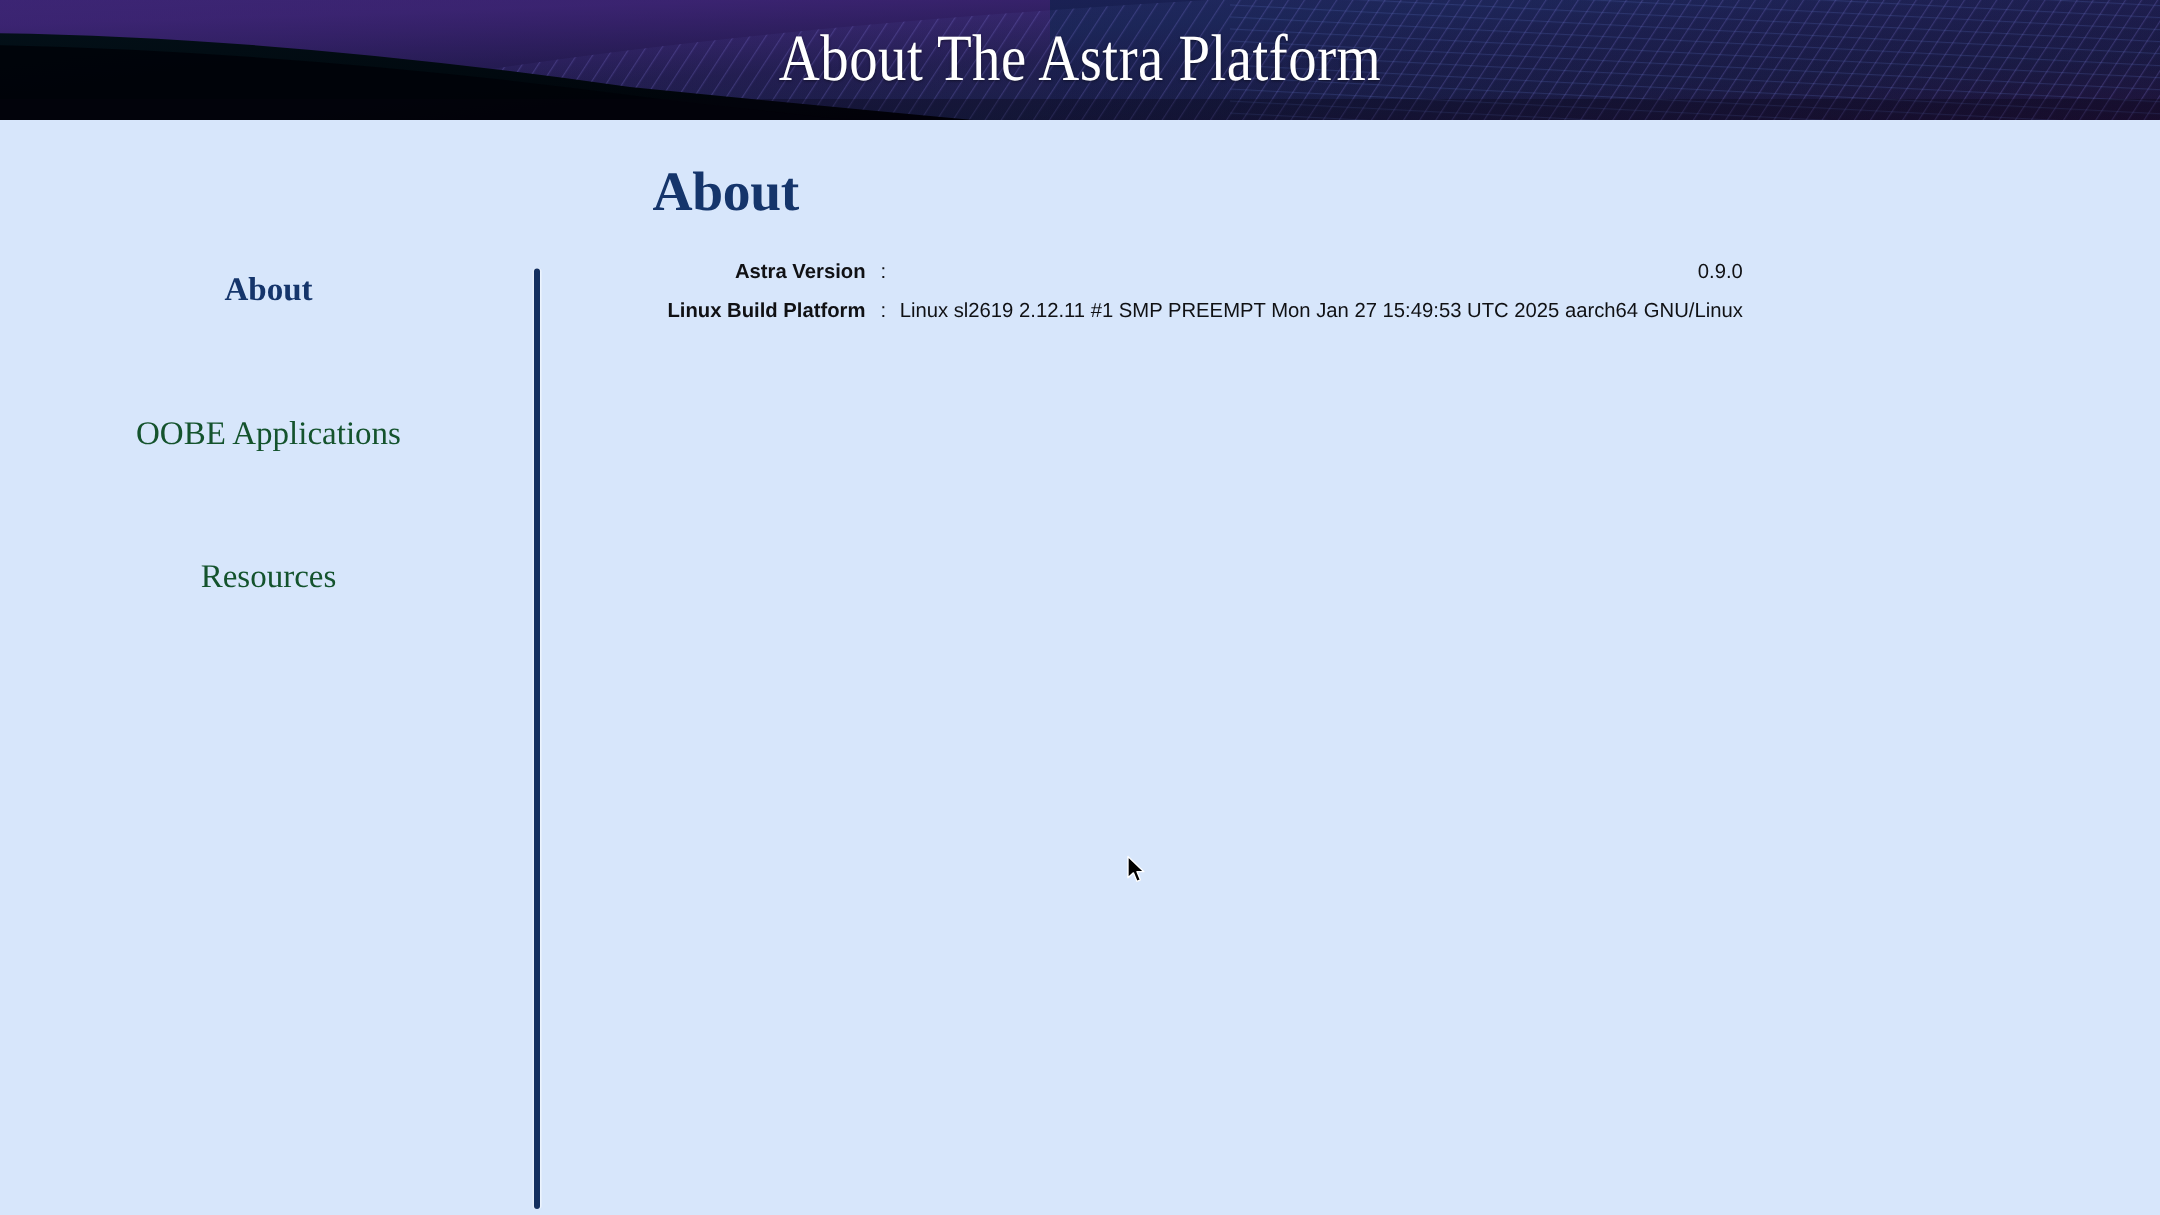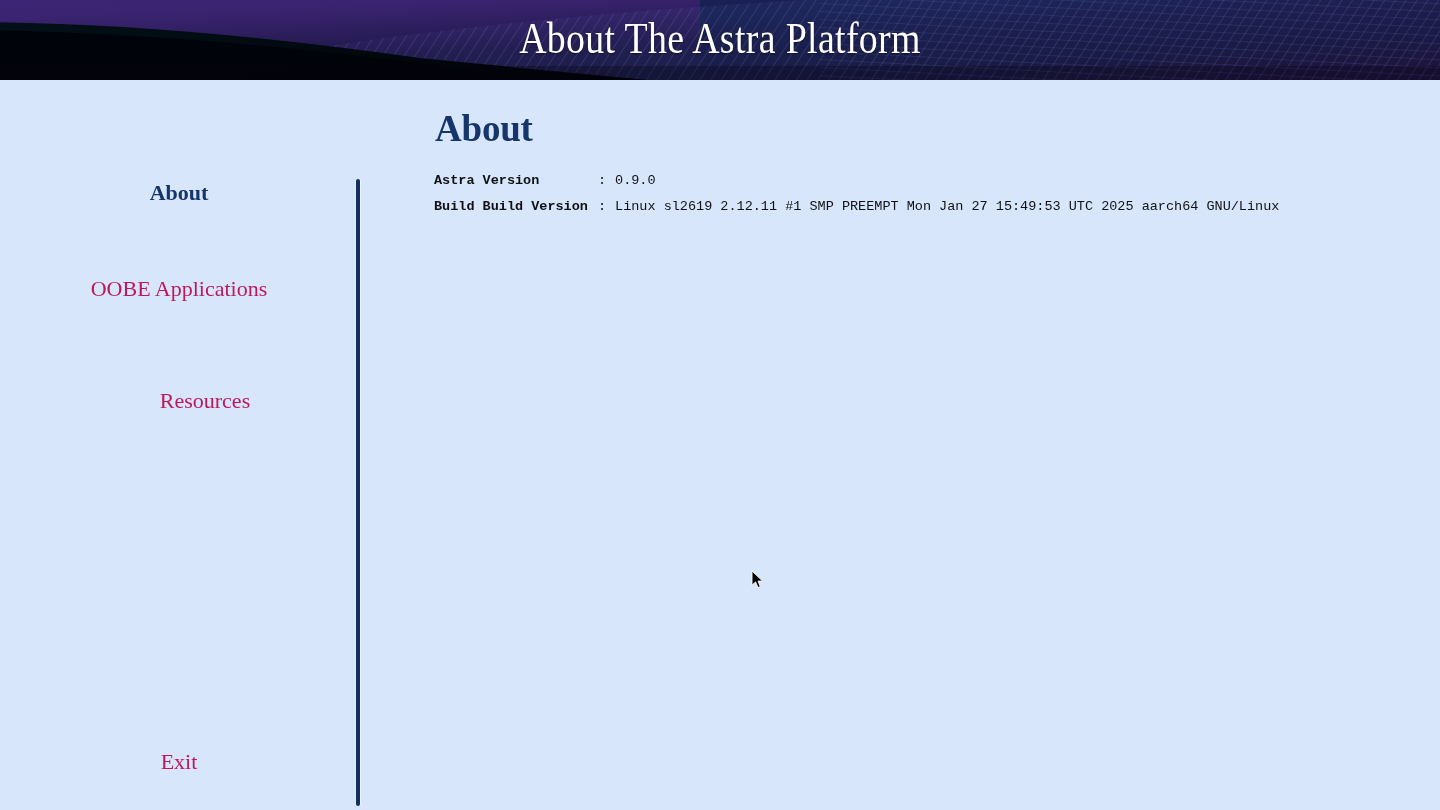--- a/index.html
+++ b/index.html
@@ -71,34 +71,34 @@
     height: 730px;
   }
 
   .nav-item {
     position: absolute;
     left: 0;
     width: 358px;
     text-align: center;
     font-family: "Liberation Serif", serif;
     font-size: 22px;
-    color: #be185d;
+    color: #14532d;
     white-space: nowrap;
     cursor: pointer;
     user-select: none;
   }
 
   .nav-item.active {
     color: #15356b;
     font-weight: 700;
   }
 
   #nav-about      { top: 100px; }
   #nav-oobe       { top: 196px; }
-  #nav-resources  { top: 308px; margin-left: 26px; }
+  #nav-resources  { top: 291px; }
   #nav-exit       { top: 669px; }
 
   
   #sidebar-divider {
     position: absolute;
     left: 356px;
     top: 99px;
     width: 4px;
     height: 627px;
     background: #14305f;
@@ -122,24 +122,25 @@
     font-family: "Liberation Serif", serif;
     font-size: 37px;
     font-weight: 700;
     color: #15356b;
     letter-spacing: -0.2px;
     white-space: nowrap;
   }
 
   #info-table {
     position: absolute;
-    left: 74px;
+    left: 85px;
     top: 94px;
     border-collapse: collapse;
-    font-family: Liberation Mono, monospace;
+    font-family: Liberation Sans, sans-serif;
+    text-align: right;
   }
 
   #info-table td {
     font-size: 13.5px;
     color: #101114;
     padding: 0 0 12px 0;
     vertical-align: top;
     white-space: nowrap;
     line-height: 14px;
   }
@@ -257,40 +258,37 @@
     </div>
 
     <div class="nav-item" id="nav-oobe">
       <span>OOBE Applications</span>
     </div>
 
     <div class="nav-item" id="nav-resources">
       <span>Resources</span>
     </div>
 
-    <div class="nav-item" id="nav-exit">
-      <span>Exit</span>
-    </div>
   </nav>
 
   <div id="sidebar-divider"></div>
 
   <main id="main-panel">
 
     <h1 id="page-title">About</h1>
 
     <table id="info-table">
       <tbody>
         <tr>
           <td class="info-label">Astra Version</td>
           <td class="info-colon">:</td>
           <td class="info-value">0.9.0</td>
         </tr>
         <tr>
-          <td class="info-label">Build Build Version</td>
+          <td class="info-label">Linux Build Platform</td>
           <td class="info-colon">:</td>
           <td class="info-value">Linux sl2619 2.12.11 #1 SMP PREEMPT Mon Jan 27 15:49:53 UTC 2025 aarch64 GNU/Linux</td>
         </tr>
       </tbody>
     </table>
   </main>
 </div>
 
 <svg id="mouse-cursor" viewBox="0 0 14 20" xmlns="http://www.w3.org/2000/svg" style="left: 751px; top: 570px;">
   <path d="M1 1 L1 15.2 L4.6 11.9 L7.0 17.6 L9.3 16.6 L7.0 11.1 L11.6 11.1 Z" fill="#000000" stroke="#ffffff" stroke-width="0.9" stroke-linejoin="round"></path>

